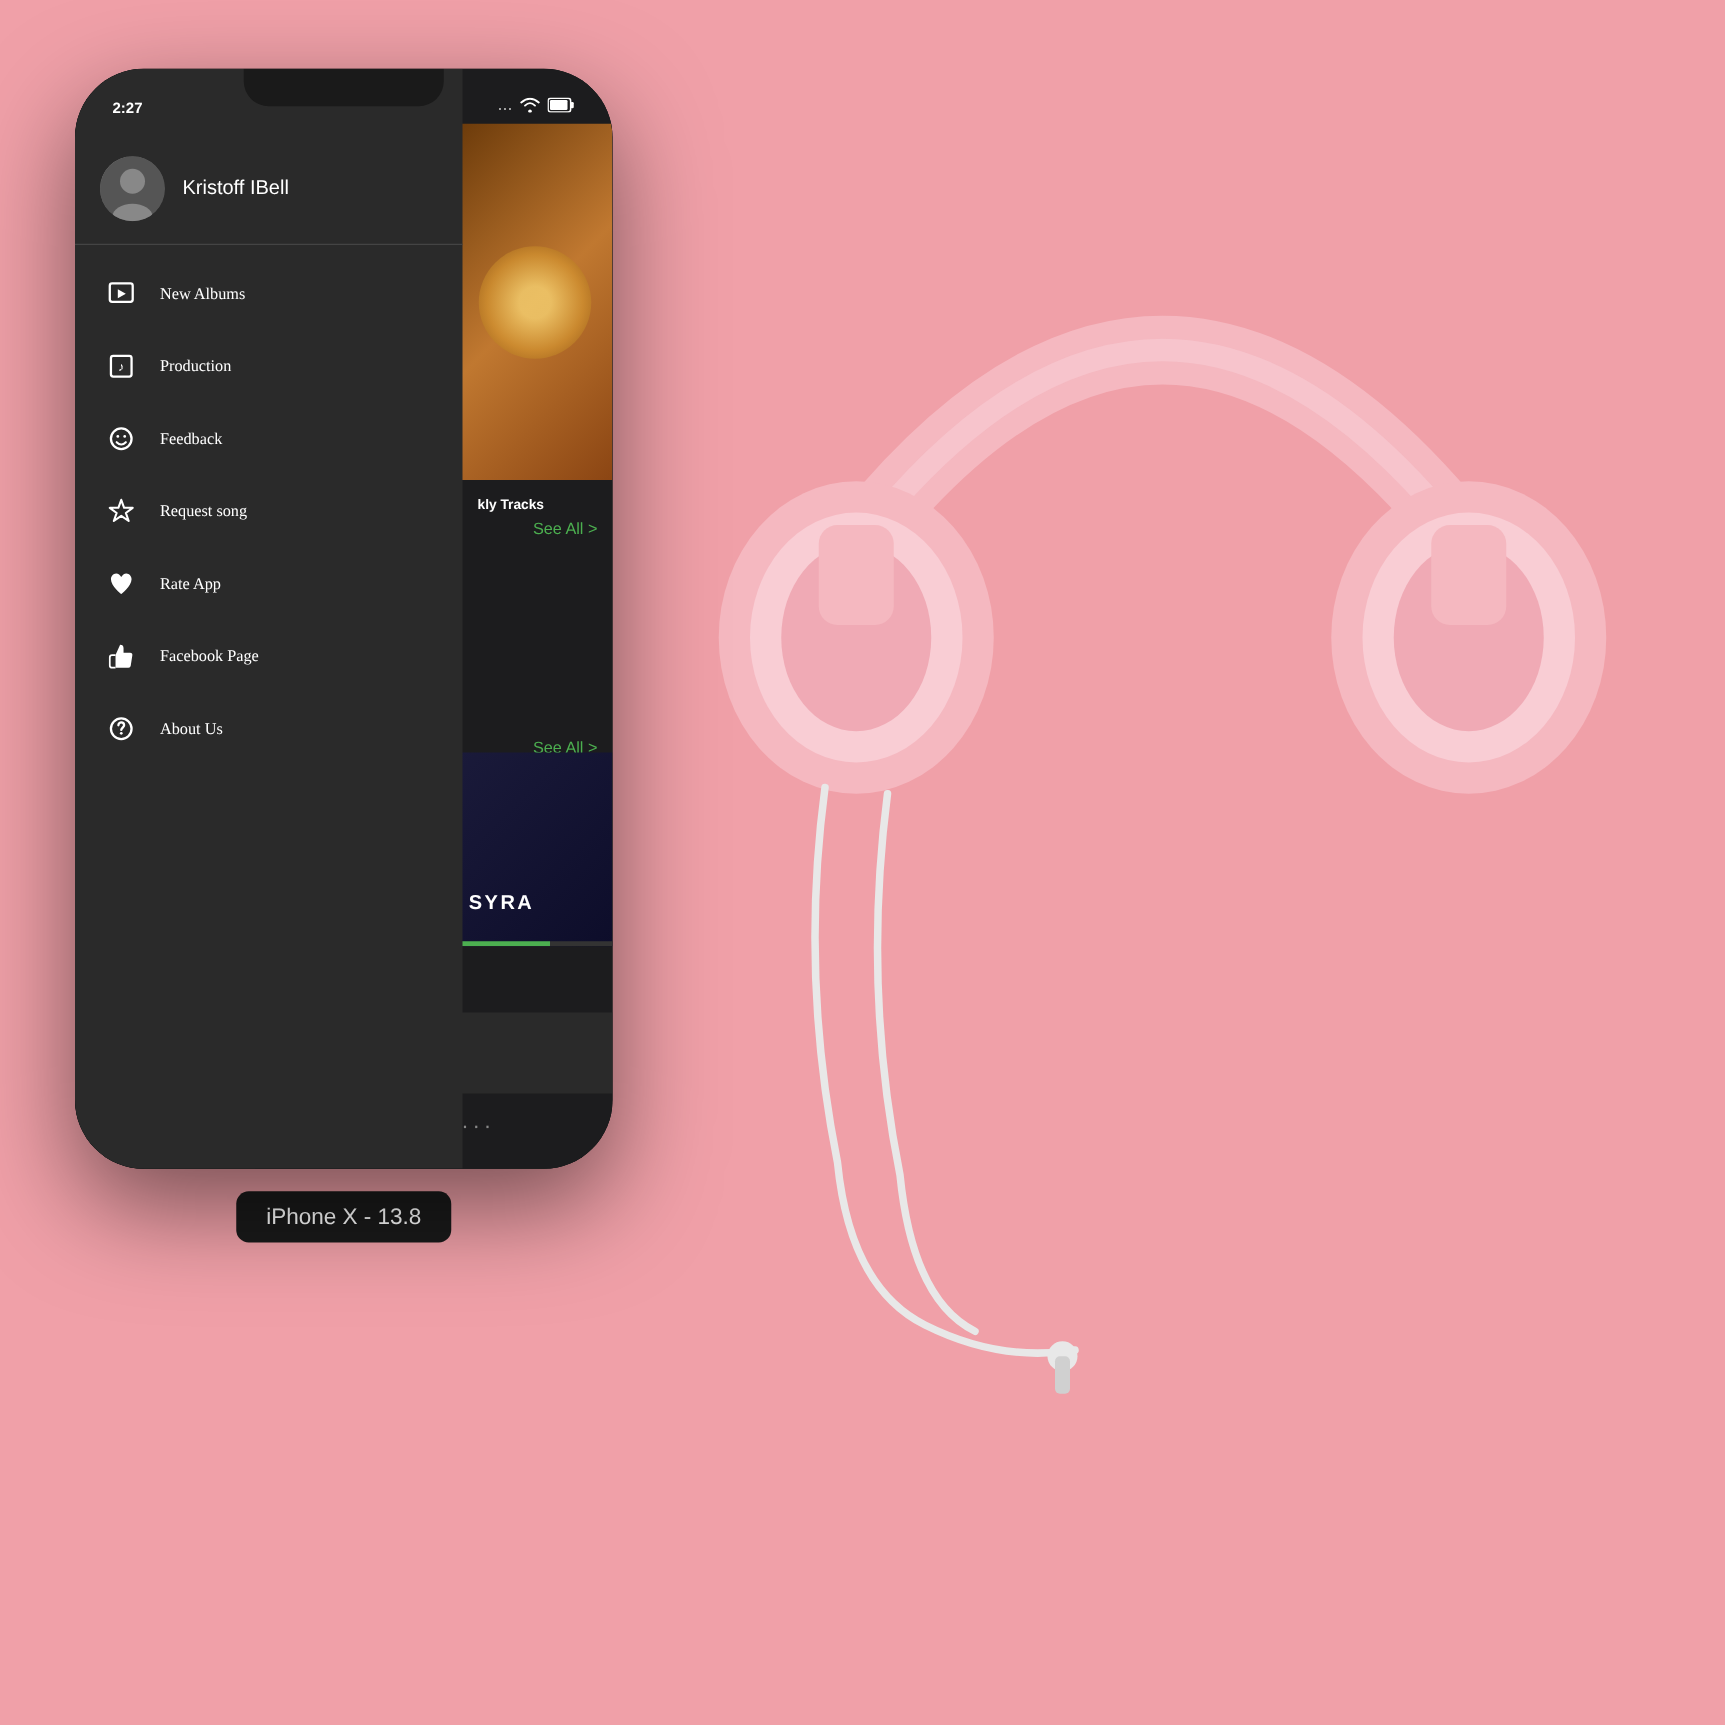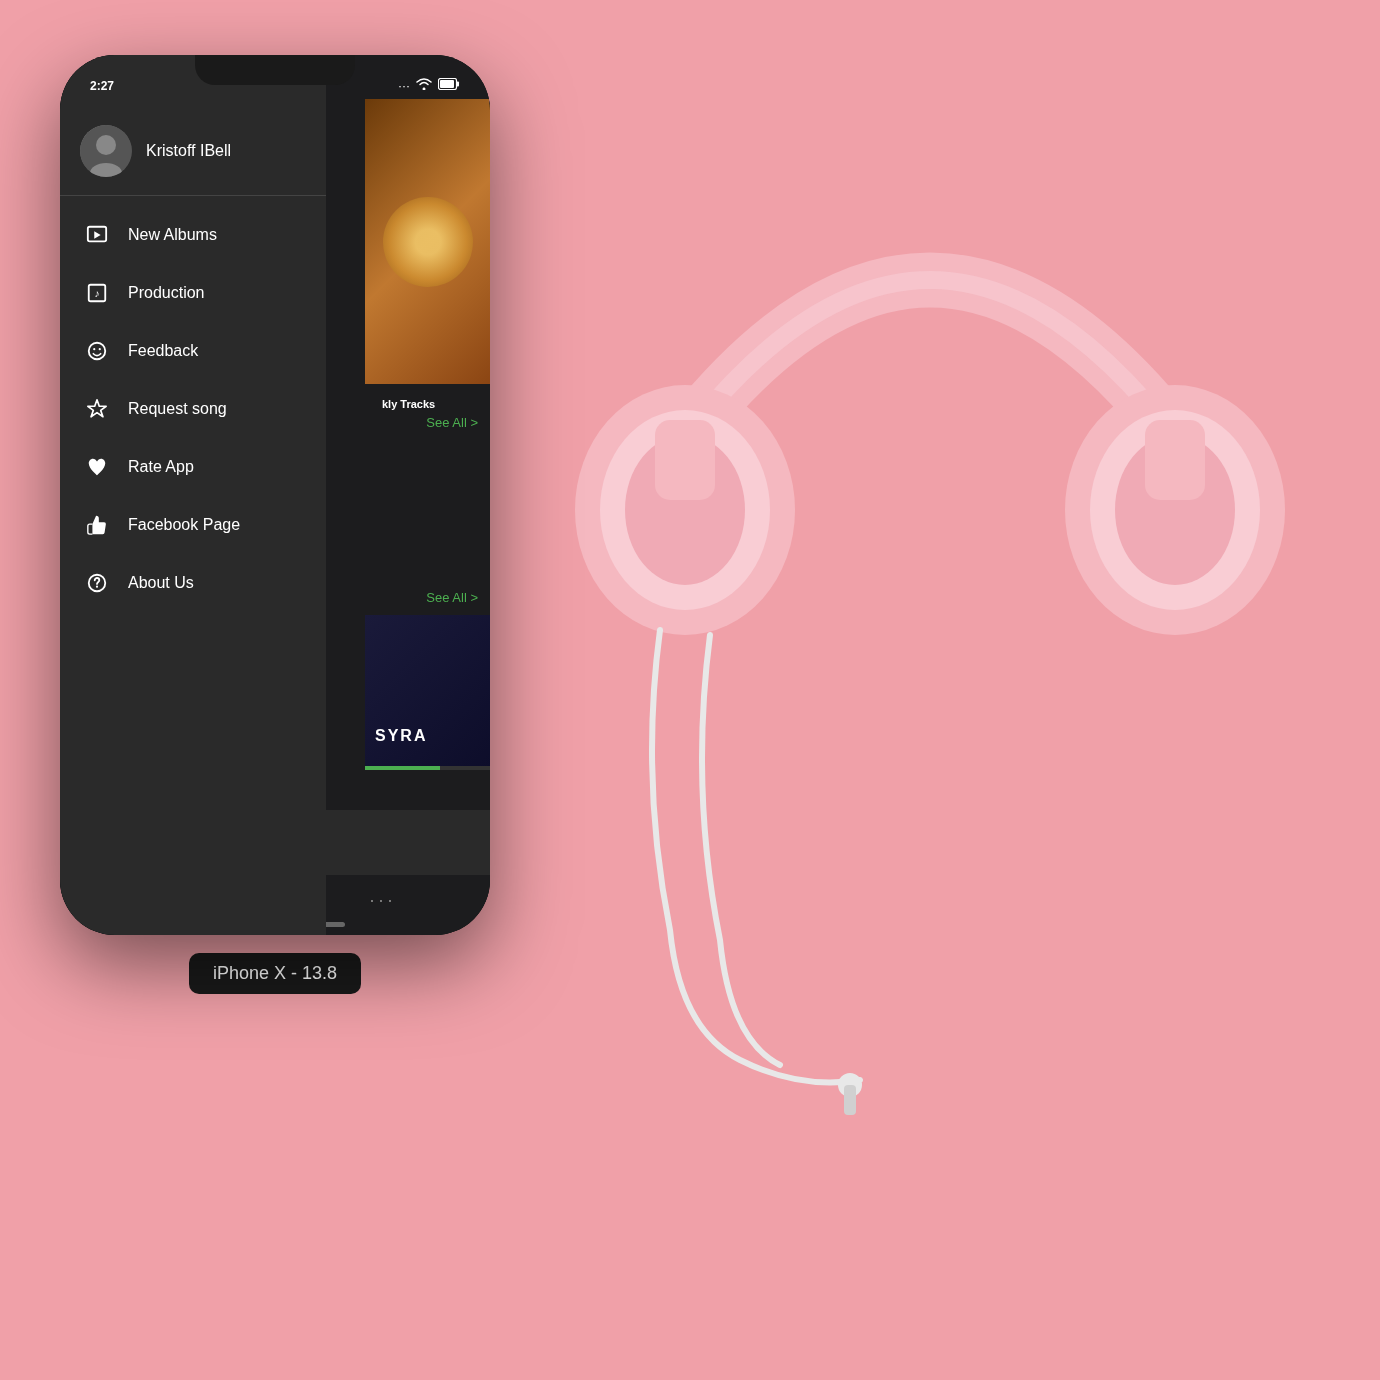--- a/index.html
+++ b/index.html
@@ -131,21 +131,21 @@
       background: #1c1c1e;
       border-radius: 55px;
       overflow: hidden;
     }
 
     
     .drawer {
       position: absolute;
       top: 0;
       left: 0;
-      width: 266px;
+      width: 310px;
       height: 100%;
       background: #2a2a2a;
       z-index: 50;
       display: flex;
       flex-direction: column;
       padding-top: 60px;
     }
 
     .drawer-profile {
       display: flex;
@@ -199,22 +199,23 @@
       display: flex;
       align-items: center;
       justify-content: center;
       color: white;
       font-size: 18px;
       flex-shrink: 0;
     }
 
     .menu-label {
       color: white;
-      font-size: 16px;
+      font-size: 13px;
       font-weight: 400;
+      font-family: Liberation Serif, serif;
     }
 
     
     .main-content {
       position: absolute;
       top: 0;
       left: 0;
       right: 0;
       bottom: 0;
       background: #1c1c1e;
@@ -322,21 +323,21 @@
         </div>
 
         <div style="position:absolute;top:335px;left:310px;right:0;padding:4px 12px;">
           <span style="color:white;font-size:11px;font-weight:600;">kly Tracks</span>
           <span style="color:#4CAF50;font-size:13px;float:right;margin-top:3px;">See All &gt;</span>
         </div>
 
 
         <div style="position:absolute;top:535px;right:12px;color:#4CAF50;font-size:13px;">See All &gt;</div>
 
-        <div style="position:absolute;top:560px;left:305px;right:0;height:155px;background:linear-gradient(135deg,#1a1a3a,#0d0d2a);overflow:hidden;">
+        <div style="position:absolute;top:547px;left:305px;right:0;height:155px;background:linear-gradient(135deg,#1a1a3a,#0d0d2a);overflow:hidden;">
           <div style="position:absolute;bottom:25px;left:10px;color:white;font-size:16px;font-weight:bold;letter-spacing:2px;">SYRA</div>
           <div style="position:absolute;bottom:0;left:0;right:0;height:4px;background:linear-gradient(to right,#4CAF50 60%,#333 60%);"></div>
         </div>
 
         <div class="player-bar">
           <span style="color:white;font-size:26px;">⏸</span>
           <span style="color:white;font-size:26px;">⏭</span>
         </div>
 
         <div class="bottom-nav">

